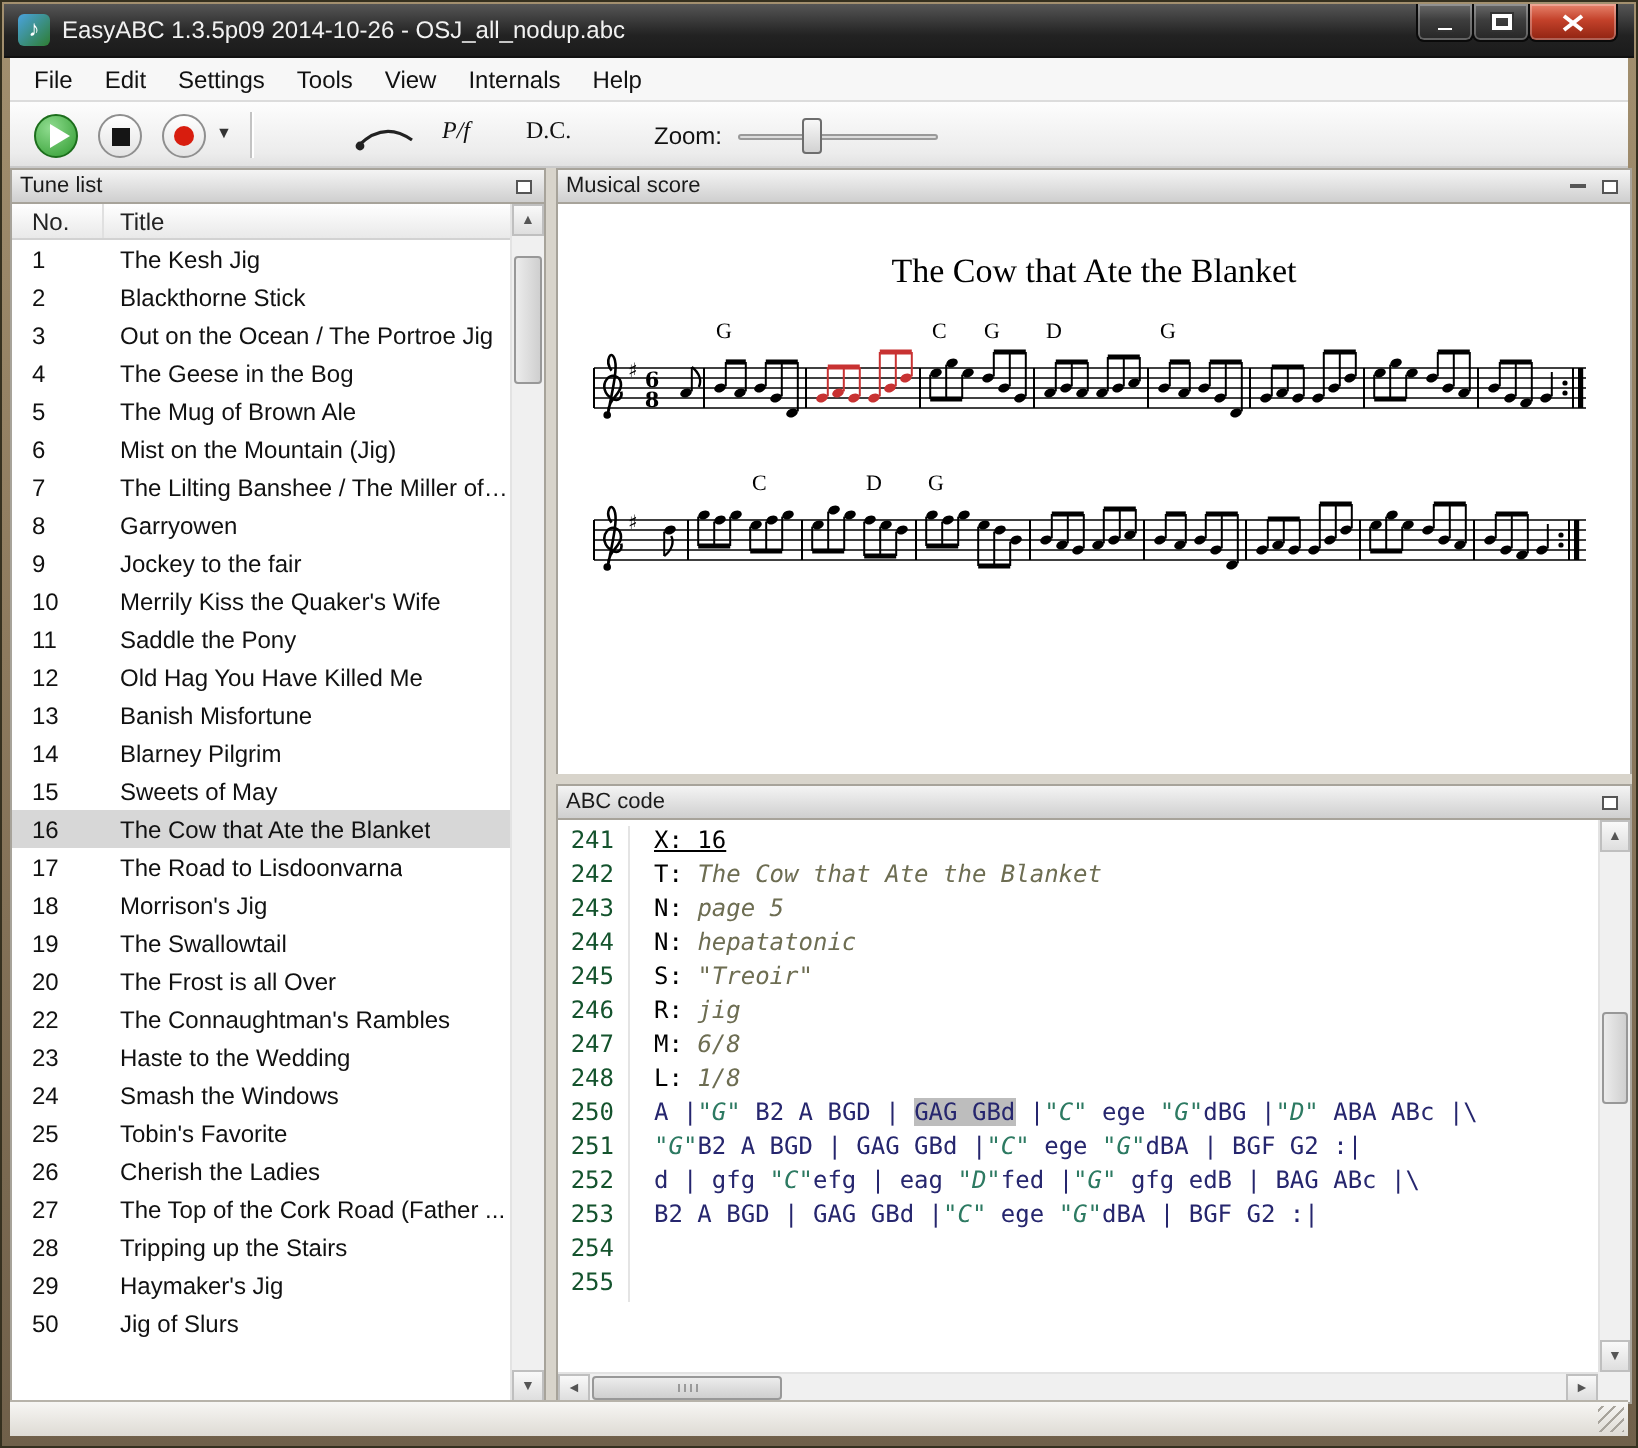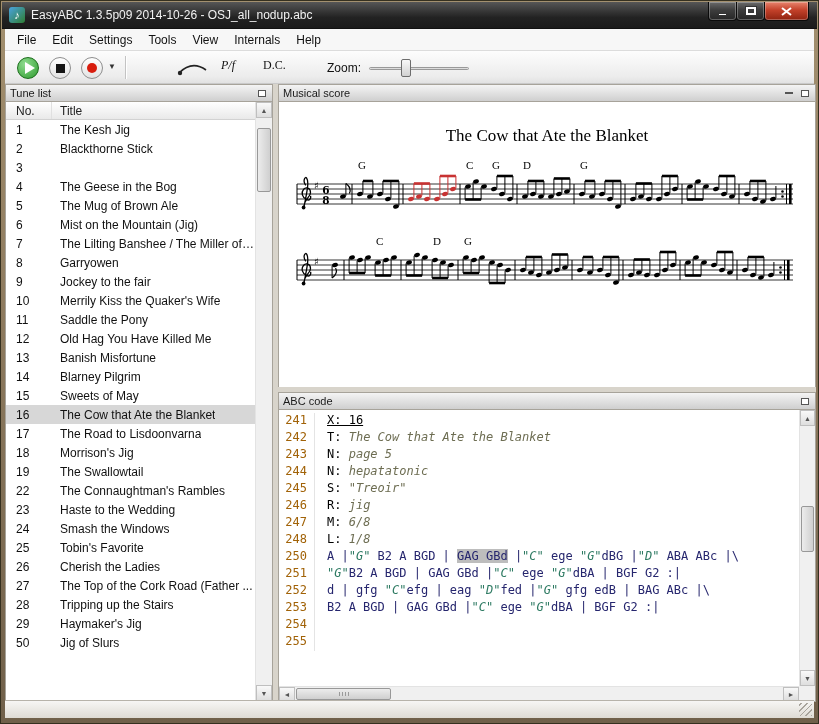--- a/index.html
+++ b/index.html
@@ -84,21 +84,21 @@
 
   
   .score-content{position:absolute;left:0;right:0;top:17px;bottom:15px;background:#fff;overflow:hidden}
   .score-title{margin-top:24px;text-align:center;font-family:"Liberation Serif",serif;font-size:17px;color:#000}
   .score-systems{margin-top:10px}
   .score-systems svg{display:block;margin:0 0 12px 16px}
 
   
   .abc-lines{position:absolute;left:0;right:16px;top:17px;bottom:15px;background:#fff;overflow:hidden;padding-top:3px}
   .abc-line{height:17px;display:flex;font-family:"DejaVu Sans Mono",monospace;font-size:12px;white-space:pre}
-  .ln{width:36px;text-align:right;color:#a16207;padding-right:7px;flex:none;border-right:1px solid #e4e4e4}
+  .ln{width:36px;text-align:right;color:#14532d;padding-right:7px;flex:none;border-right:1px solid #e4e4e4}
   .code{padding-left:12px}
   .seg-x{color:#000;text-decoration:underline}
   .seg-f{color:#000}
   .seg-v{color:#6d6d52;font-style:italic}
   .seg-n{color:#26266e}
   .seg-ch{color:#2d7a62;font-style:italic}
   .seg-sel{color:#26266e;background:#bdbdbd}
   .corner{position:absolute;right:0;bottom:0;width:16px;height:15px;background:#f0f0f0}
 
   
@@ -196,20 +196,21 @@
           <div class="trow">
             <div class="c-no">1</div>
             <div class="c-title">The Kesh Jig</div>
           </div>
           <div class="trow">
             <div class="c-no">2</div>
             <div class="c-title">Blackthorne Stick</div>
           </div>
           <div class="trow">
             <div class="c-no">3</div>
+            <div class="c-title">Out on the Ocean / The Portroe Jig</div>
           </div>
           <div class="trow">
             <div class="c-no">4</div>
             <div class="c-title">The Geese in the Bog</div>
           </div>
           <div class="trow">
             <div class="c-no">5</div>
             <div class="c-title">The Mug of Brown Ale</div>
           </div>
           <div class="trow">
@@ -260,20 +261,24 @@
             <div class="c-no">17</div>
             <div class="c-title">The Road to Lisdoonvarna</div>
           </div>
           <div class="trow">
             <div class="c-no">18</div>
             <div class="c-title">Morrison's Jig</div>
           </div>
           <div class="trow">
             <div class="c-no">19</div>
             <div class="c-title">The Swallowtail</div>
+          </div>
+          <div class="trow">
+            <div class="c-no">20</div>
+            <div class="c-title">The Frost is all Over</div>
           </div>
           <div class="trow">
             <div class="c-no">22</div>
             <div class="c-title">The Connaughtman's Rambles</div>
           </div>
           <div class="trow">
             <div class="c-no">23</div>
             <div class="c-title">Haste to the Wedding</div>
           </div>
           <div class="trow">

